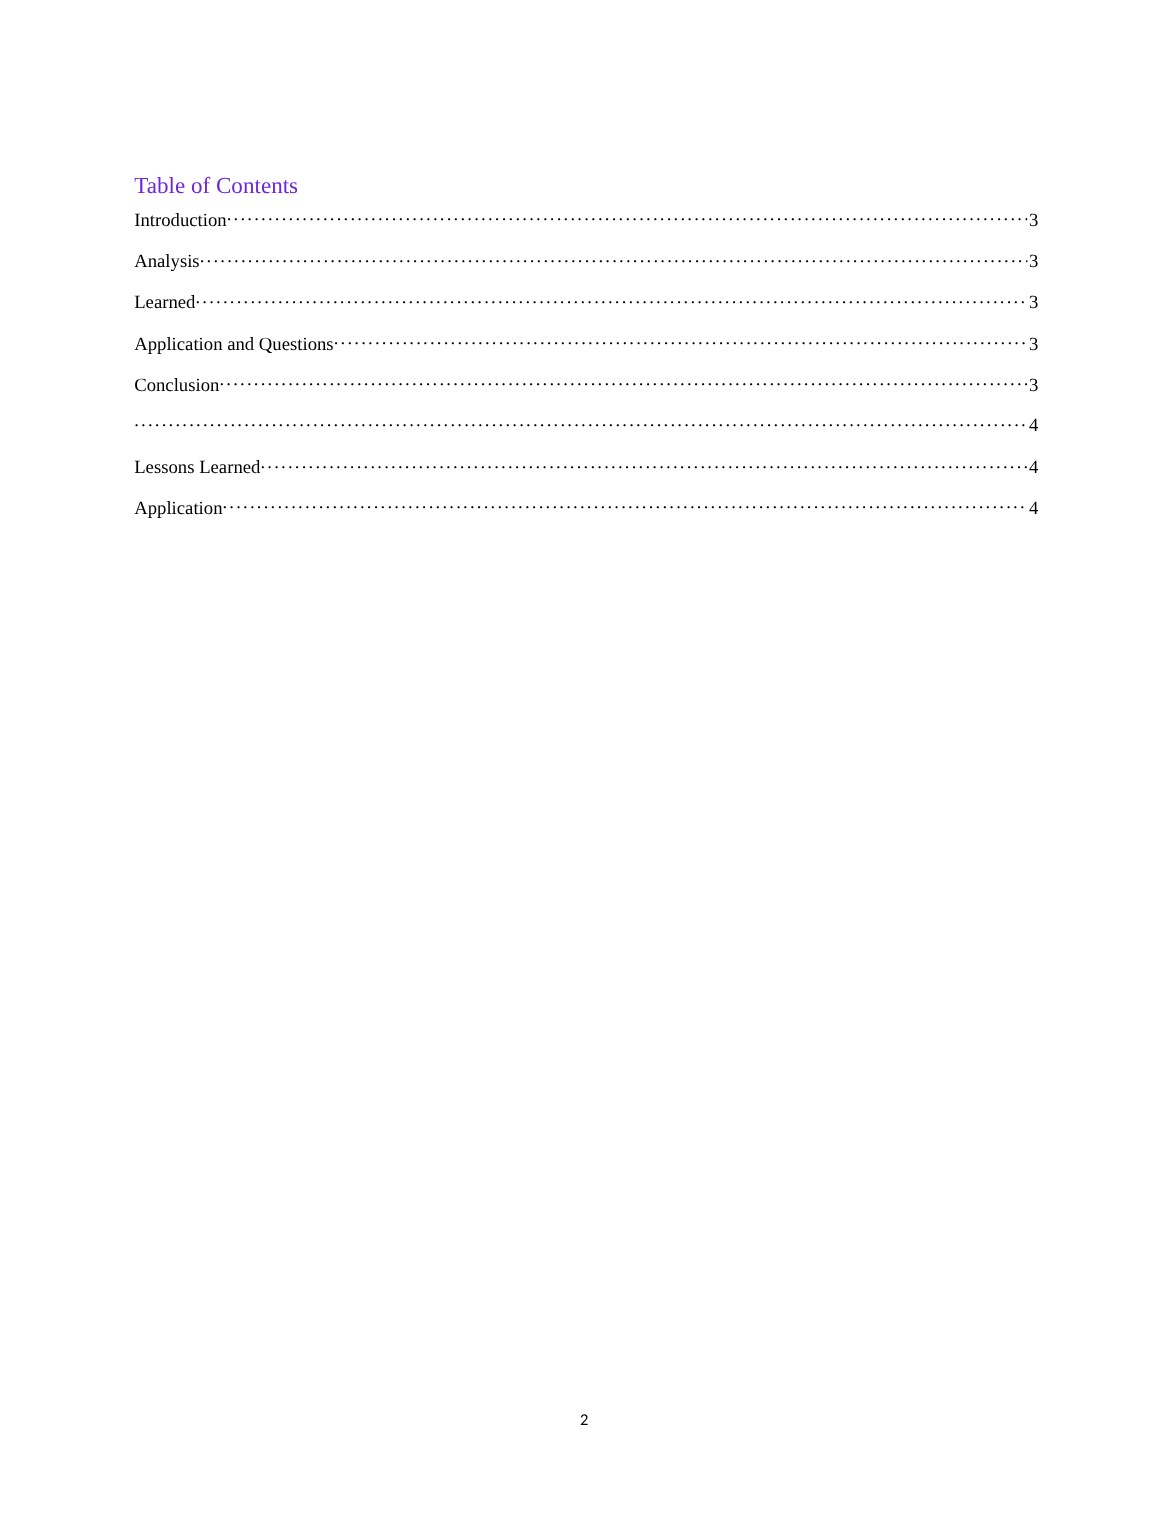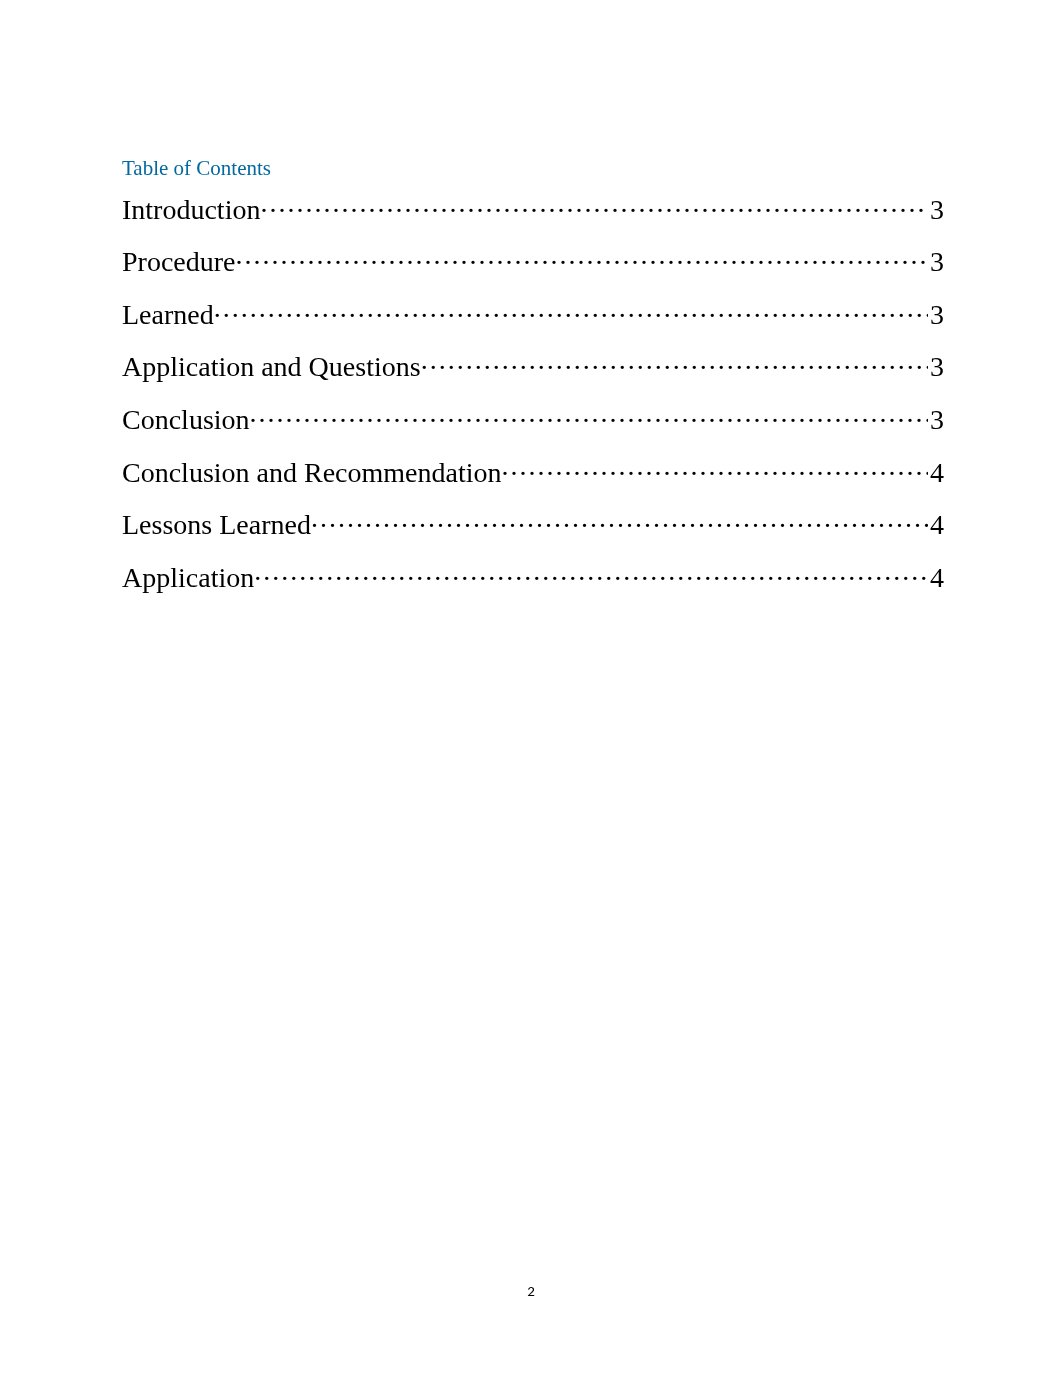--- a/index.html
+++ b/index.html
@@ -11,32 +11,32 @@
       width: 1062px;
       height: 1376px;
       background: #ffffff;
       font-family: "Times New Roman", Times, serif;
       position: relative;
     }
     .page {
       padding: 156px 118px 0 122px;
     }
     .toc-heading {
-      color: #0369a1;
+      color: #6d28d9;
       font-size: 21px;
       font-weight: normal;
       margin-bottom: 4px;
     }
     .toc-list {
       list-style: none;
     }
     .toc-entry {
       display: flex;
       align-items: baseline;
-      font-size: 28px;
+      font-size: 17px;
       color: #000000;
       margin-bottom: 12px;
       white-space: nowrap;
     }
     .toc-label {
       flex: 0 0 auto;
     }
     .toc-dots {
       flex: 1 1 auto;
       overflow: hidden;
@@ -72,41 +72,40 @@
 
 <div class="page">
   <h1 class="toc-heading">Table of Contents</h1>
   <ul class="toc-list">
     <li class="toc-entry">
       <span class="toc-label">Introduction</span>
       <span class="toc-dots"></span>
       <span class="toc-page">3</span>
     </li>
     <li class="toc-entry">
-      <span class="toc-label">Procedure</span>
+      <span class="toc-label">Analysis</span>
       <span class="toc-dots"></span>
       <span class="toc-page">3</span>
     </li>
     <li class="toc-entry">
       <span class="toc-label">Learned</span>
       <span class="toc-dots"></span>
       <span class="toc-page">3</span>
     </li>
     <li class="toc-entry">
       <span class="toc-label">Application and Questions</span>
       <span class="toc-dots"></span>
       <span class="toc-page">3</span>
     </li>
     <li class="toc-entry">
       <span class="toc-label">Conclusion</span>
       <span class="toc-dots"></span>
       <span class="toc-page">3</span>
     </li>
     <li class="toc-entry">
-      <span class="toc-label">Conclusion and Recommendation</span>
       <span class="toc-dots"></span>
       <span class="toc-page">4</span>
     </li>
     <li class="toc-entry">
       <span class="toc-label">Lessons Learned</span>
       <span class="toc-dots"></span>
       <span class="toc-page">4</span>
     </li>
     <li class="toc-entry">
       <span class="toc-label">Application</span>

